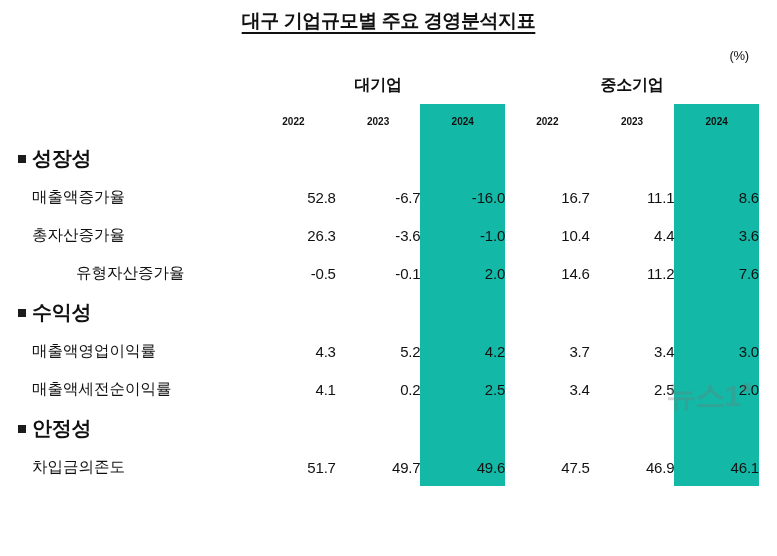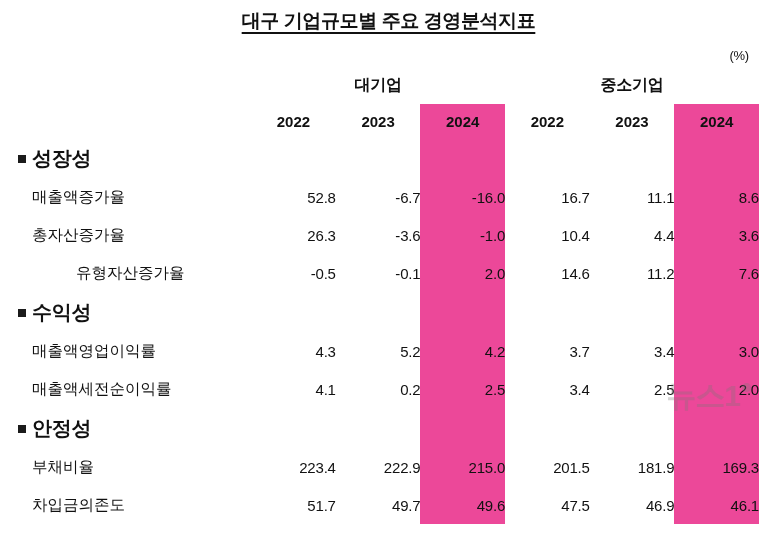--- a/index.html
+++ b/index.html
@@ -63,23 +63,23 @@
 
   .hdr-group {
     text-align: center;
     height: 38px;
     font-size: 16px;
     letter-spacing: -0.3px;
   }
   .hdr-year {
     text-align: center;
     height: 34px;
-    font-size: 15px;
-  }
-  .shade { background: #ec4899; }
+    font-size: 10px;
+  }
+  .shade { background: #14b8a6; }
 
   .row-h { height: 38px; }
   .row-section { height: 40px; }
 
   .cell-num {
     text-align: right;
     padding-right: 14px;
     font-size: 15px;
     letter-spacing: -0.2px;
     white-space: nowrap;
@@ -255,31 +255,20 @@
       <tr class="row-section">
         <td class="section-label vline-right"><span class="sq"></span><span>안정성</span></td>
         <td></td>
         <td></td>
         <td class="shade vline-right"></td>
         <td></td>
         <td></td>
         <td class="shade"></td>
       </tr>
 
-      <tr class="row-h">
-        <td class="vline-right">
-            <span class="lbl-spread">부채비율</span>
-          </td>
-        <td class="cell-num">223.4</td>
-        <td class="cell-num">222.9</td>
-        <td class="cell-num shade vline-right">215.0</td>
-        <td class="cell-num">201.5</td>
-        <td class="cell-num">181.9</td>
-        <td class="cell-num shade">169.3</td>
-      </tr>
 
       <tr class="row-h">
         <td class="vline-right bot-border">
             <span class="lbl-spread">차입금의존도</span>
           </td>
         <td class="cell-num bot-border">51.7</td>
         <td class="cell-num bot-border">49.7</td>
         <td class="cell-num shade vline-right bot-border">49.6</td>
         <td class="cell-num bot-border">47.5</td>
         <td class="cell-num bot-border">46.9</td>

